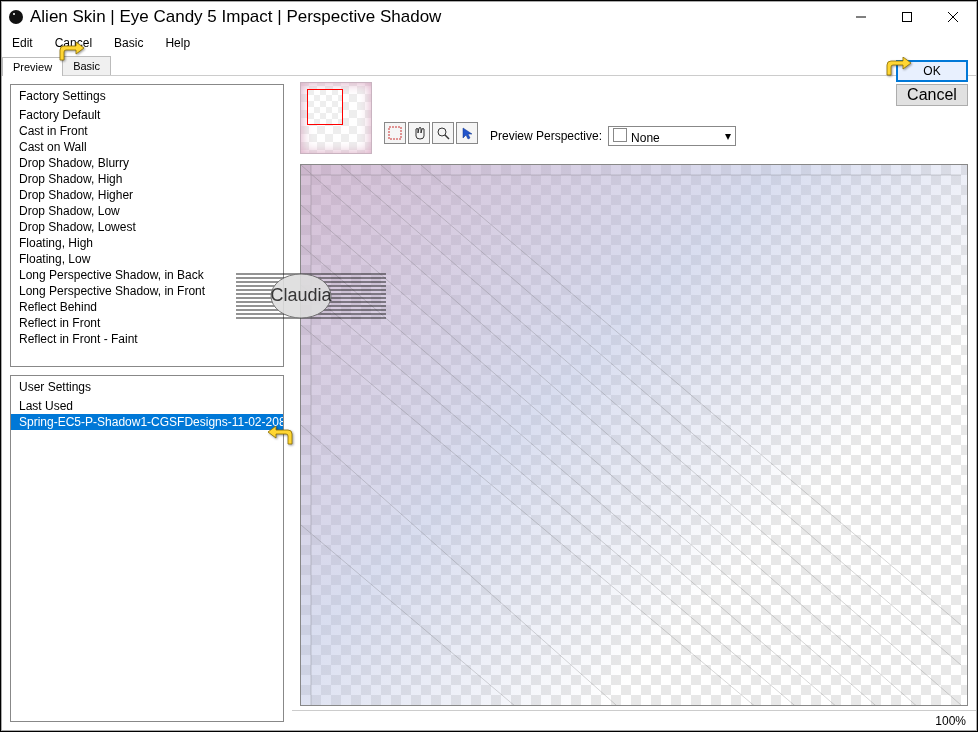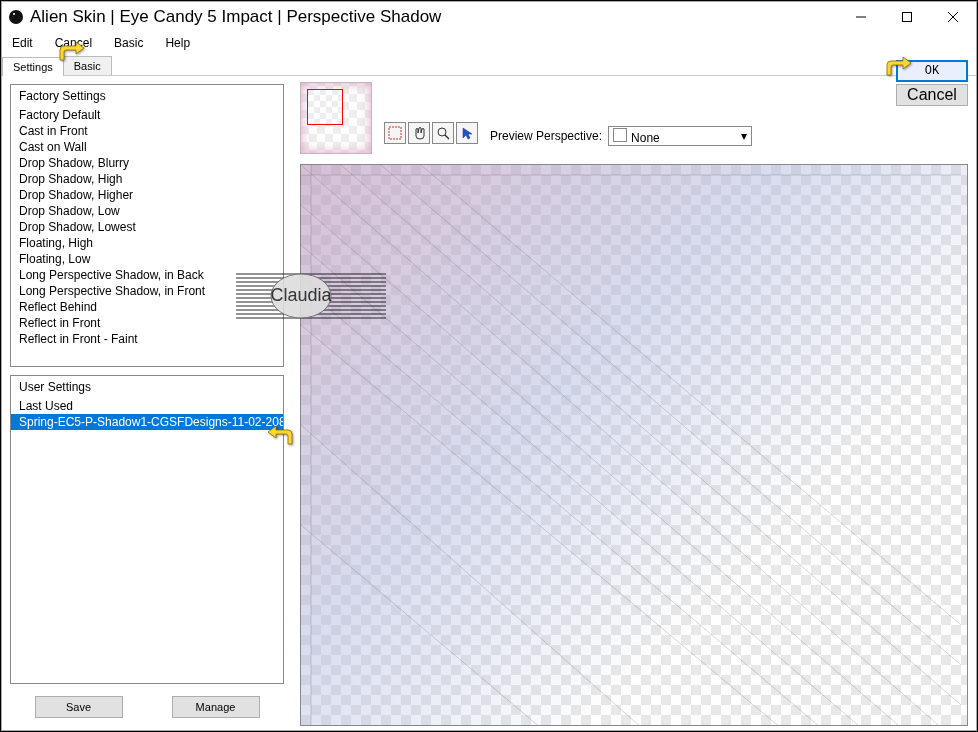--- a/index.html
+++ b/index.html
@@ -25,24 +25,24 @@
   .list-item.selected { background: #0078d7; color: #ffffff; }
   .button-row { display: flex; justify-content: space-around; padding: 4px 0; }
   .btn { width: 88px; height: 22px; font-size: 11px; border: 1px solid #adadad; background: #e1e1e1; }
   .rightpanel { flex: 1; display: flex; flex-direction: column; min-width: 0; }
   .toolbar-area { height: 88px; display: flex; align-items: flex-start; padding: 6px 8px 0 8px; gap: 12px; position: relative; }
   .thumb { width: 72px; height: 72px; border: 1px solid #c9b3c0; background: repeating-conic-gradient(#fff 0 25%, #eee 0 50%) 0/16px 16px; box-shadow: inset 0 0 12px #d9a5c1; position: relative; }
   .thumb::after { content:""; position:absolute; left:6px; top:6px; right:28px; bottom:28px; border:1px solid red; background: repeating-conic-gradient(#fff 0 25%, #eee 0 50%) 0/12px 12px; }
   .tool-icons { display: flex; gap: 2px; align-items: center; margin-top: 40px; }
   .tool-icon { width: 22px; height: 22px; border: 1px solid #888; display:flex; align-items:center; justify-content:center; background:#f5f5f5; font-size:12px; }
   .prev-bg { display: flex; align-items: center; gap: 6px; font-size: 12px; margin-top: 44px; }
-  .combo { border: 1px solid #888; width: 144px; height: 20px; display:flex; align-items:center; padding:0 4px; font-size:12px; justify-content:space-between; }
+  .combo { border: 1px solid #888; width: 128px; height: 20px; display:flex; align-items:center; padding:0 4px; font-size:12px; justify-content:space-between; }
   .combo .swatch { width:14px; height:14px; border:1px solid #888; margin-right:4px; background:#fff; display:inline-block;}
   .ok-cancel { position:absolute; right:8px; top:-16px; display:flex; flex-direction:column; gap:2px; }
-  .ok-btn { width: 72px; height:22px; font-size:12px; border:2px solid #0078d7; background:#e8f0fe;font-family:Liberation Mono, monospace; }
+  .ok-btn { width: 72px; height:22px; font-size:12px; border:2px solid #0078d7; background:#e8f0fe; }
   .cancel-btn { width:72px; height:22px; font-size:16px; border:1px solid #adadad; background:#e1e1e1; }
   .preview-area { flex:1; margin:0 8px 4px 8px; border:1px solid #888; overflow:hidden;
     background:
       linear-gradient(135deg, rgba(180,140,180,0.55), rgba(170,180,220,0.45) 40%, rgba(200,200,200,0) 70%),
       repeating-conic-gradient(#fff 0 25%, #e8e8e8 0 50%) 0/20px 20px;
     position: relative;
   }
   .diag { position:absolute; inset:0; pointer-events:none; opacity:0.4; }
   .statusbar { height: 20px; border-top:1px solid #ccc; display:flex; justify-content:flex-end; align-items:center; padding:0 10px; font-size:12px; }
   .pointer-annot { position:absolute; width:28px; height:20px; pointer-events:none; z-index:10; }
@@ -91,21 +91,21 @@
     <span class="menu-item">Help</span>
   </div>
 
   <div class="pointer-annot" style="left:54px; top:40px;">
     <svg width="28" height="20" viewBox="0 0 28 20">
         <path d="M4 18 L4 8 Q4 4 8 4 L20 4 L20 0 L28 6 L20 12 L20 8 L10 8 Q8 8 8 10 L8 18 Z" fill="#ffd633" stroke="#8a6d00" stroke-width="0.8"></path>
       </svg>
   </div>
 
   <div class="tabrow">
-    <div class="tab active">Settings</div>
+    <div class="tab active">Preview</div>
     <div class="tab">Basic</div>
   </div>
 
   <div class="content">
     <div class="leftpanel">
       <div class="listbox factory">
         <div class="list-header">Factory Settings</div>
         <div id="factory-items">
             <div class="list-item">Factory Default</div>
             <div class="list-item">Cast in Front</div>
@@ -124,24 +124,20 @@
             <div class="list-item">Reflect in Front - Faint</div>
           </div>
       </div>
       <div class="listbox user">
         <div class="list-header">User Settings</div>
         <div id="user-items">
             <div class="list-item">Last Used</div>
             <div class="list-item selected">Spring-EC5-P-Shadow1-CGSFDesigns-11-02-208</div>
           </div>
       </div>
-      <div class="button-row">
-        <button class="btn">Save</button>
-        <button class="btn">Manage</button>
-      </div>
     </div>
 
     <div class="rightpanel">
       <div class="toolbar-area">
         <div class="thumb"></div>
         <div class="tool-icons">
           <div class="tool-icon">
               <svg width="14" height="14">
                 <rect x="1" y="1" width="12" height="12" fill="none" stroke="#c33" stroke-dasharray="2,1"></rect>
               </svg>
@@ -194,20 +190,23 @@
             <line x1="0" y1="120" x2="540" y2="580"></line>
             <line x1="0" y1="160" x2="500" y2="580"></line>
             <line x1="0" y1="260" x2="360" y2="580"></line>
             <line x1="0" y1="360" x2="260" y2="580"></line>
             <line x1="10" y1="0" x2="10" y2="580"></line>
             <line x1="0" y1="10" x2="660" y2="10"></line>
           </g>
         </svg>
       </div>
 
+      <div class="statusbar">
+        <span>100%</span>
+      </div>
     </div>
   </div>
 
   <div class="pointer-annot" style="left:266px; top:424px;">
     <svg width="28" height="20" viewBox="0 0 28 20">
         <path d="M24 18 L24 8 Q24 4 20 4 L8 4 L8 0 L0 6 L8 12 L8 8 L18 8 Q20 8 20 10 L20 18 Z" fill="#ffd633" stroke="#8a6d00" stroke-width="0.8"></path>
       </svg>
   </div>
 
   <div class="watermark">

